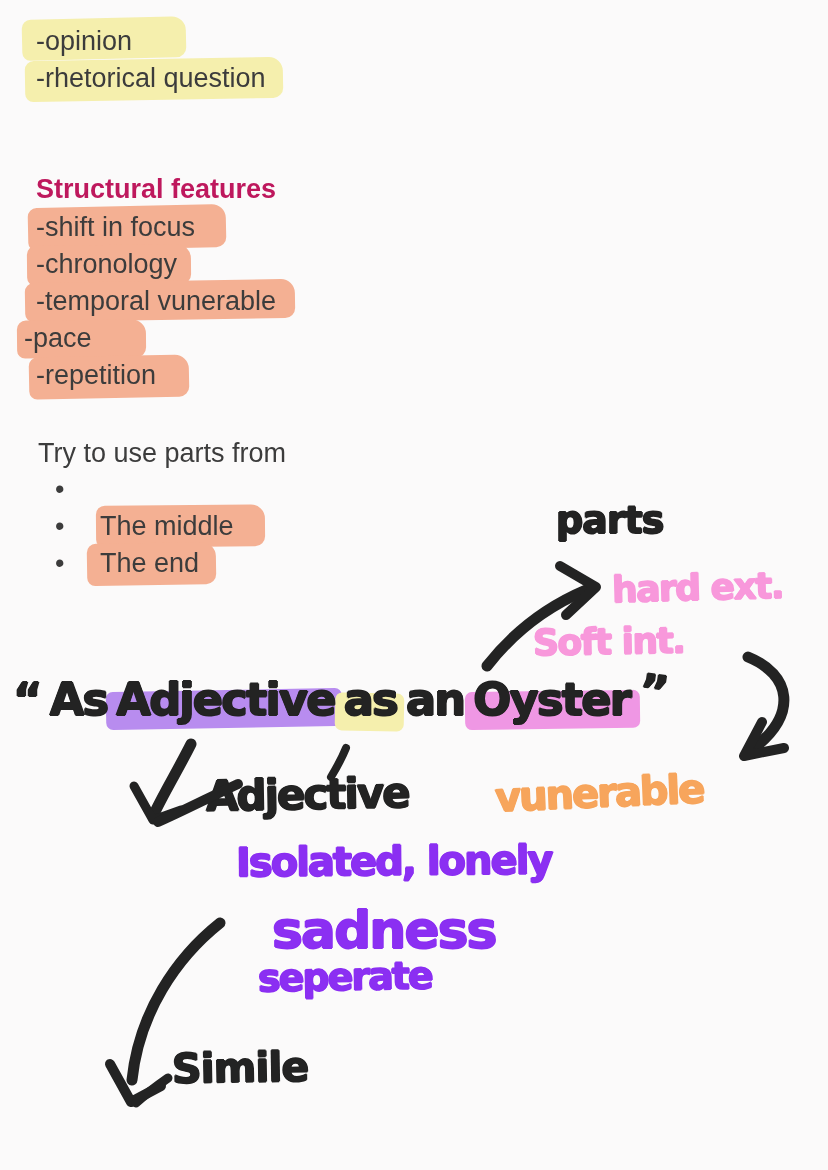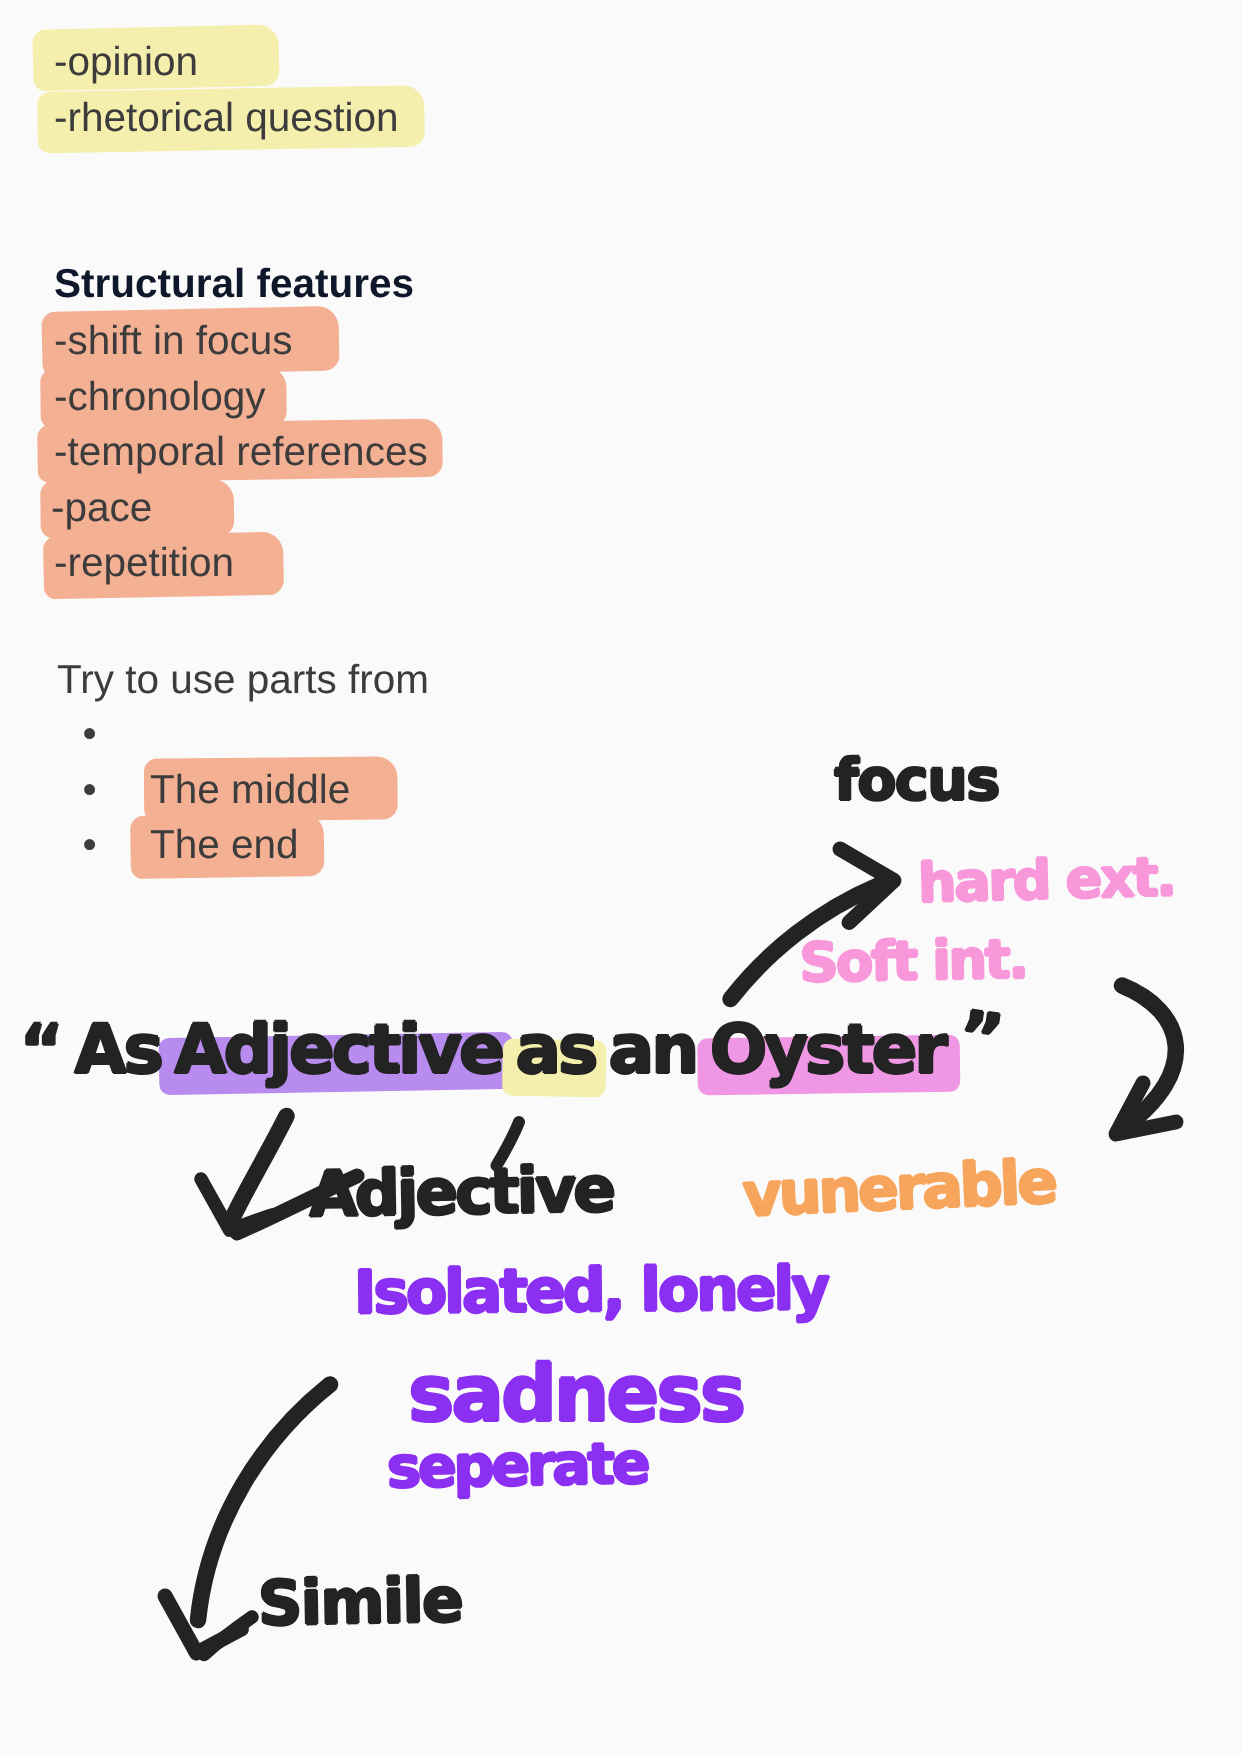--- a/index.html
+++ b/index.html
@@ -19,21 +19,21 @@
   .canvas{
     position:relative;width:828px;height:1170px;margin:0 auto;
     background:var(--page-bg);overflow:hidden;
   }
   
   .tline{
     position:absolute;font-size:27px;line-height:30px;color:var(--typed-text);
     font-family:"Liberation Sans",sans-serif;white-space:nowrap;
   }
   .tline .ttext{position:relative;z-index:2;}
-  .tline.bold{font-weight:bold;color:#0f172a;}
+  .tline.bold{font-weight:bold;color:#be185d;}
   .hl{
     position:absolute;z-index:1;border-radius:9px 14px 10px 8px;
   }
   .hl.yellow{background:var(--highlight-yellow);}
   .hl.salmon{background:var(--highlight-salmon);}
   .bullet{
     position:absolute;font-size:27px;color:var(--typed-text);z-index:2;
   }
   
   .hw{
@@ -73,23 +73,23 @@
   <div class="tline" style="left:36px;top:212px">
     <div class="hl salmon" style="left:-8px;top:-6px;width:198px;height:43px;transform:rotate(-1.2deg)"></div>
     <span class="ttext">-shift in focus</span>
   </div>
   <div class="tline" style="left:36px;top:249px">
     <div class="hl salmon" style="left:-9px;top:-4px;width:164px;height:40px;transform:rotate(-0.6deg)"></div>
     <span class="ttext">-chronology</span>
   </div>
   <div class="tline" style="left:36px;top:286px">
     <div class="hl salmon" style="left:-11px;top:-5px;width:270px;height:39px;transform:rotate(-0.9deg)"></div>
-    <span class="ttext">-temporal references</span>
+    <span class="ttext">-temporal vunerable</span>
   </div>
-  <div class="tline" style="left:34px;top:323px">
+  <div class="tline" style="left:24px;top:323px">
     <div class="hl salmon" style="left:-7px;top:-3px;width:129px;height:38px;transform:rotate(-0.6deg)"></div>
     <span class="ttext">-pace</span>
   </div>
   <div class="tline" style="left:36px;top:360px">
     <div class="hl salmon" style="left:-7px;top:-4px;width:160px;height:42px;transform:rotate(-1.1deg)"></div>
     <span class="ttext">-repetition</span>
   </div>
 
   <div class="tline" style="left:38px;top:438px">
     <span class="ttext">Try to use parts from</span>
@@ -100,21 +100,21 @@
     <div class="hl salmon" style="left:-4px;top:-6px;width:169px;height:42px;transform:rotate(-0.5deg)"></div>
     <span class="ttext">The middle</span>
   </div>
   <span class="bullet" style="left:55px;top:548px">•</span>
   <div class="tline" style="left:100px;top:548px">
     <div class="hl salmon" style="left:-13px;top:-5px;width:129px;height:42px;transform:rotate(-0.9deg)"></div>
     <span class="ttext">The end</span>
   </div>
 
 
-  <div class="hw" style="left:556px;top:498px;font-size:38px;letter-spacing:-1px">focus</div>
+  <div class="hw" style="left:556px;top:498px;font-size:38px;letter-spacing:-1px">parts</div>
   <div class="hw pink" style="left:612px;top:567px;font-size:36px;transform:rotate(-1.5deg)">hard ext.</div>
   <div class="hw pink" style="left:533px;top:621px;font-size:36px;transform:rotate(-1deg)">Soft int.</div>
 
   <div class="hw quote" style="left:13px;top:673px">
     <span class="qseg">“</span>
     <span class="qseg">As</span>
     <span class="qseg qpurple">Adjective</span>
     <span class="qseg qyellow">as</span>
     <span class="qseg">an</span>
     <span class="qseg qpink">Oyster</span>

